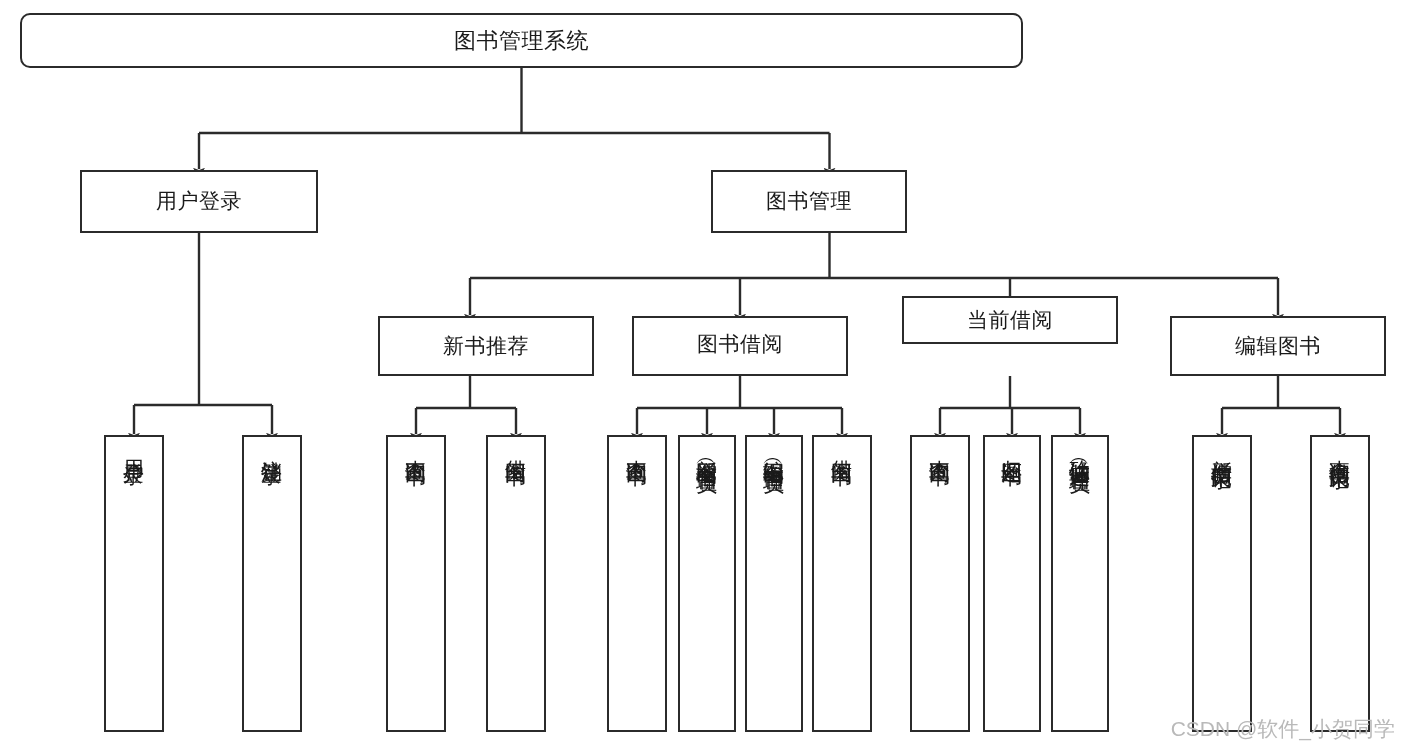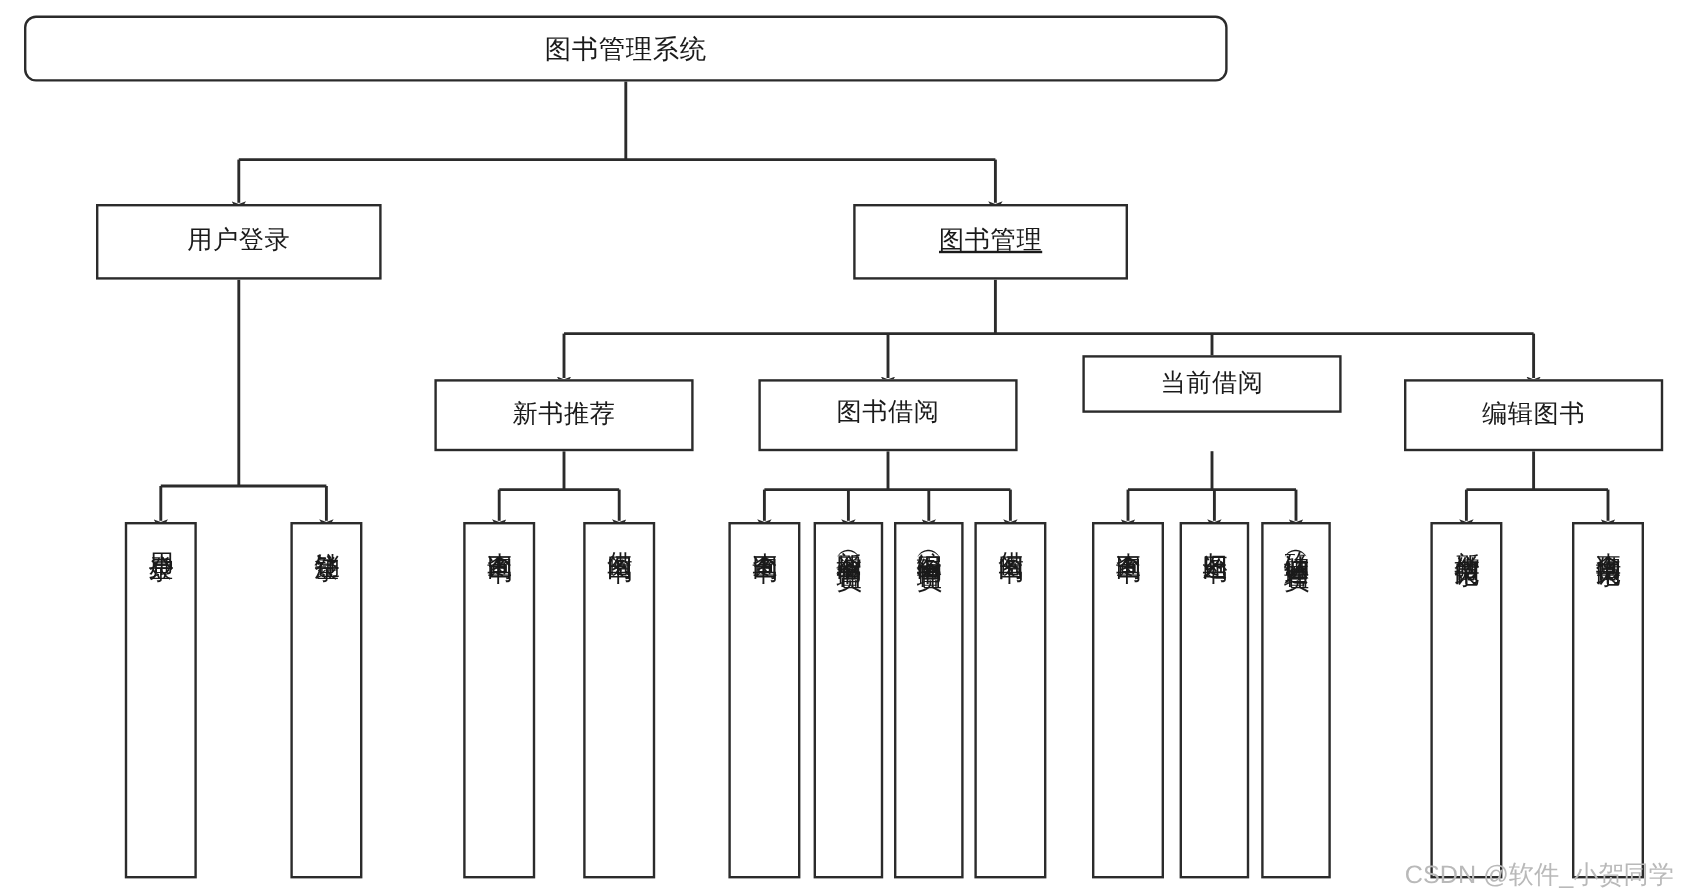--- a/index.html
+++ b/index.html
@@ -118,24 +118,24 @@
       </g>
   </svg>
 
   <div id="node-layer">
       <div class="node h top" style="left: 20px; top: 13px; width: 1003px; height: 55px; border-radius: 10px;">
         <span class="label">图书管理系统</span>
       </div>
       <div class="node h" style="left: 80px; top: 170px; width: 238px; height: 63px;">
         <span class="label">用户登录</span>
       </div>
-      <div class="node h" style="left: 711px; top: 170px; width: 229px; height: 63px; text-decoration: underline;">
+      <div class="node h" style="left: 711px; top: 170px; width: 196px; height: 63px;">
         <span class="label">图书管理</span>
       </div>
-      <div class="node h" style="left: 362px; top: 316px; width: 216px; height: 60px;">
+      <div class="node h" style="left: 378px; top: 316px; width: 216px; height: 60px;">
         <span class="label">新书推荐</span>
       </div>
       <div class="node h" style="left: 632px; top: 316px; width: 216px; height: 60px; font-family: Liberation Mono, monospace;">
         <span class="label">图书借阅</span>
       </div>
       <div class="node h" style="left: 902px; top: 296px; width: 216px; height: 48px;">
         <span class="label">当前借阅</span>
       </div>
       <div class="node h" style="left: 1170px; top: 316px; width: 216px; height: 60px;">
         <span class="label">编辑图书</span>

